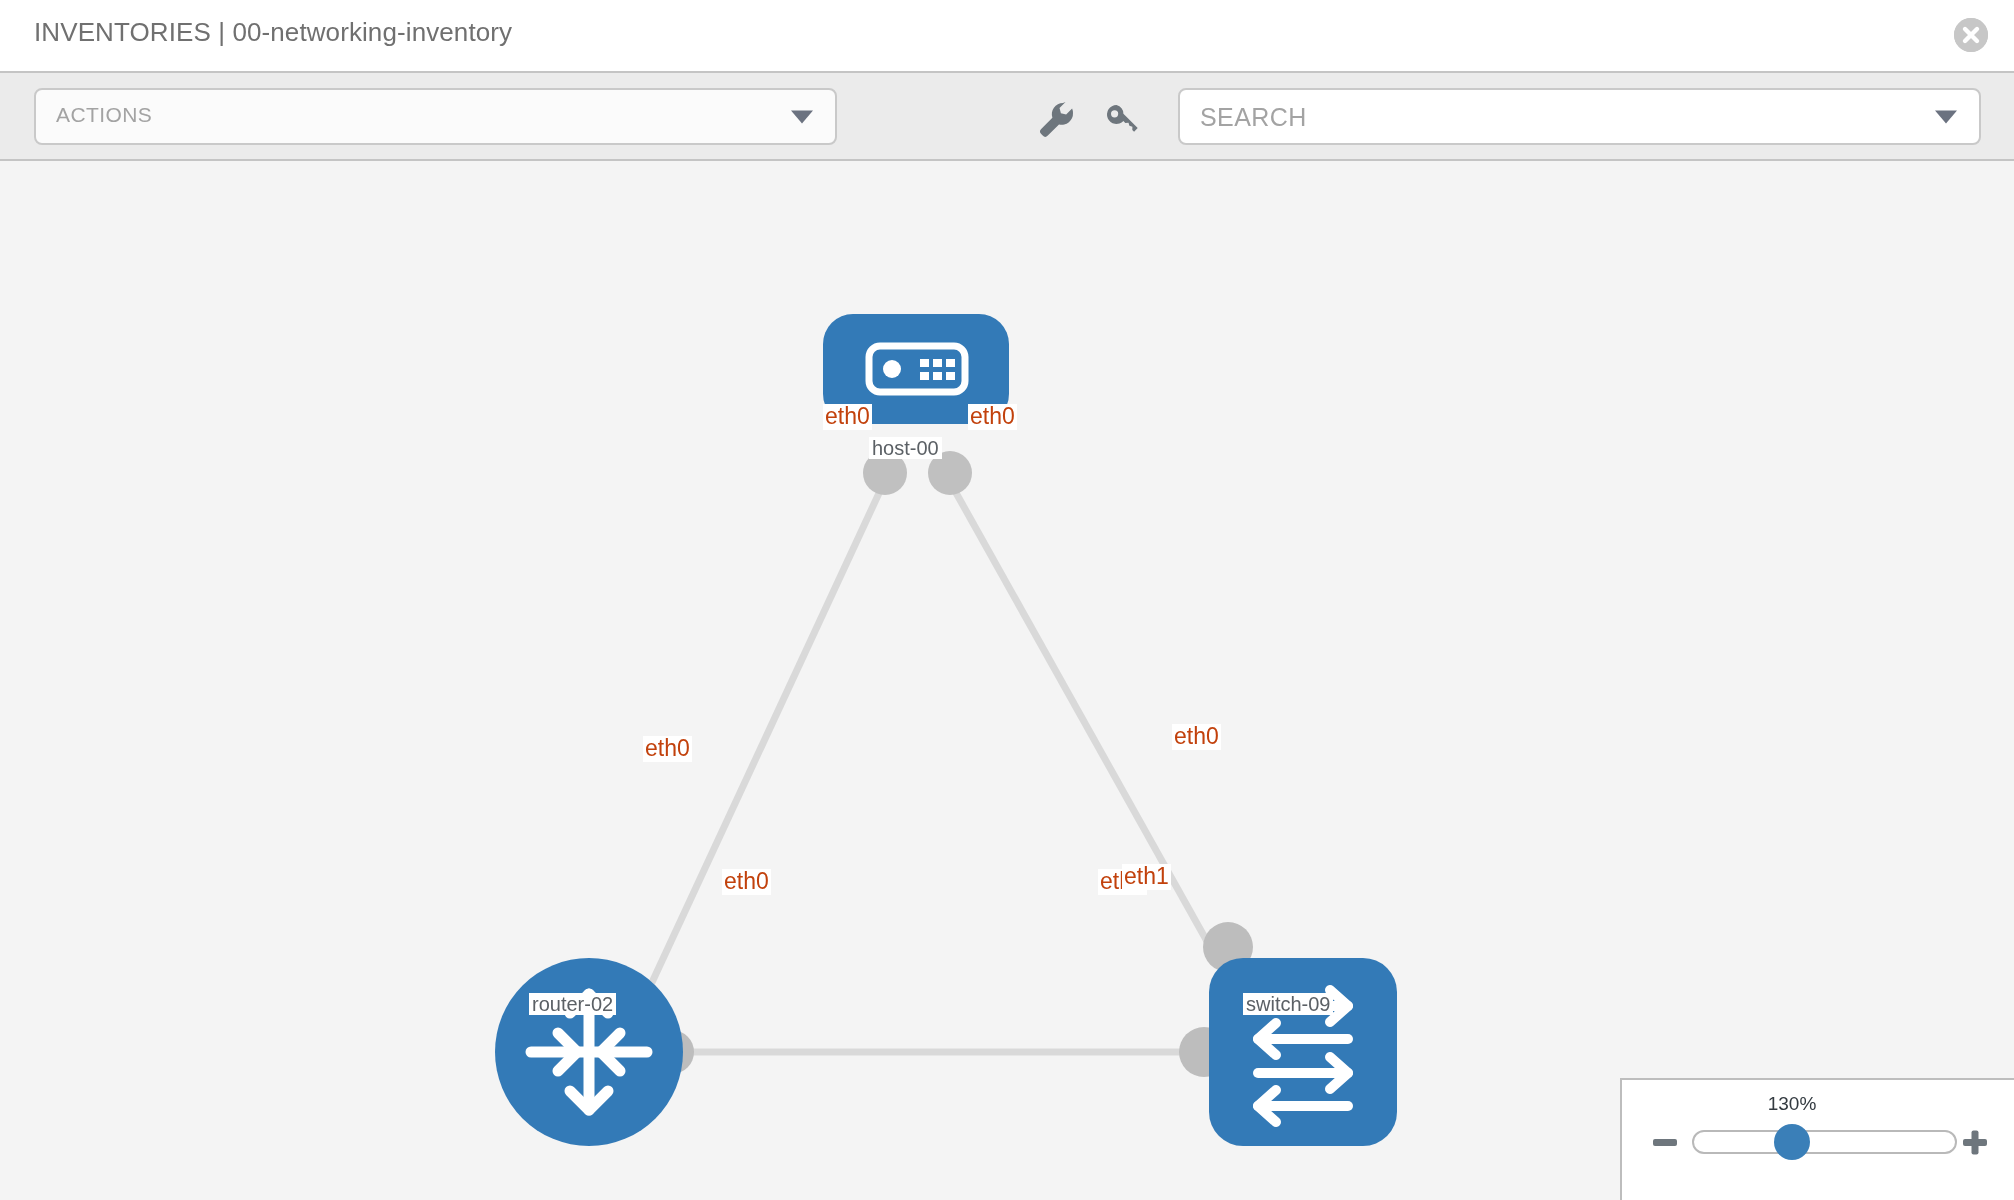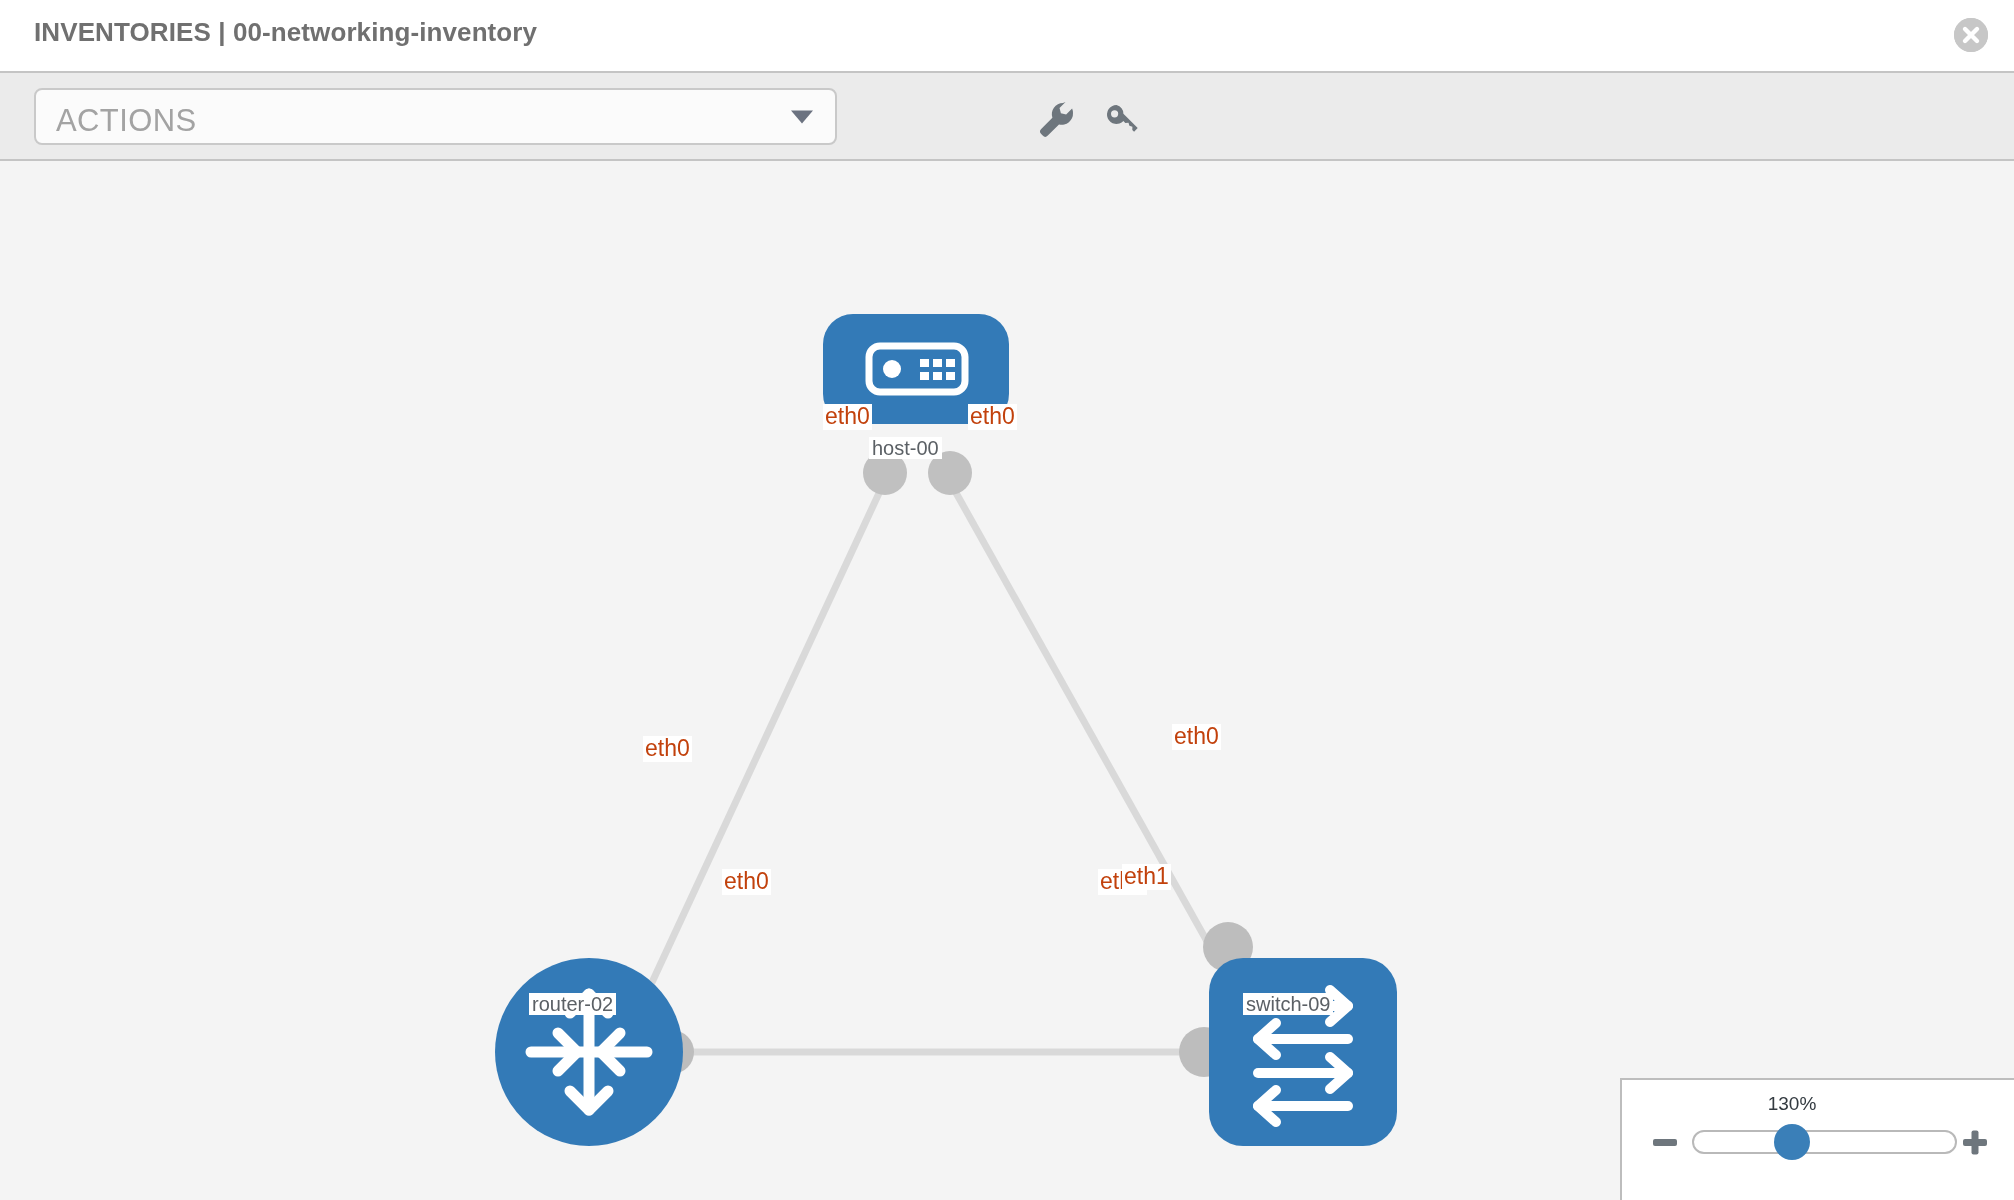--- a/index.html
+++ b/index.html
@@ -28,21 +28,21 @@
     height: 71px;
     background: #ffffff;
     display: flex;
     align-items: center;
   }
   .page-title {
     position: absolute;
     left: 34px;
     top: 17px;
     font-size: 26px;
-    font-weight: bold;
+    font-weight: normal;
     color: #707070;
     letter-spacing: 0.1px;
     white-space: nowrap;
     font-stretch: condensed;
   }
   .close-btn {
     position: absolute;
     right: 26px;
     top: 18px;
     width: 34px;
@@ -75,21 +75,21 @@
     height: 57px;
     background: #fbfbfb;
     border: 2px solid #c9c9c9;
     border-radius: 8px;
     cursor: pointer;
   }
   .actions-select .sel-label {
     position: absolute;
     left: 20px;
     top: 13px;
-    font-size: 31px;
+    font-size: 21px;
     color: #a3a3a3;
     letter-spacing: 0.4px;
     font-stretch: condensed;
   }
   .caret {
     position: absolute;
     right: 22px;
     top: 50%;
     transform: translateY(-50%);
     width: 0; height: 0;
@@ -256,20 +256,24 @@
     </div>
 
     <div class="tool-icon" id="key-btn">
       <svg width="42" height="42" viewBox="0 0 42 42" aria-hidden="true">
         <g fill="#6e767d">
           <path d="M14.5 8.0 a9.5 9.5 0 1 0 6.9 16.0 l1.9 1.9 3.2 -0.1 0.9 3.0 3.0 0.9 -0.1 3.2 1.8 1.8 3.6 -3.6 -14.3 -14.3 A9.5 9.5 0 0 0 14.5 8.0 z M12.6 13.2 a3.6 3.6 0 1 1 0 7.2 a3.6 3.6 0 0 1 0 -7.2 z"></path>
         </g>
       </svg>
     </div>
 
+    <div class="search-select">
+      <span class="sel-label">SEARCH</span>
+      <span class="caret"></span>
+    </div>
   </div>
 
   <div class="canvas">
 
     <svg class="topology" viewBox="0 0 2014 1039">
 
       <g>
 
         <line x1="880" y1="330" x2="648" y2="830" stroke="#d9d9d9" stroke-width="7"></line>
 

